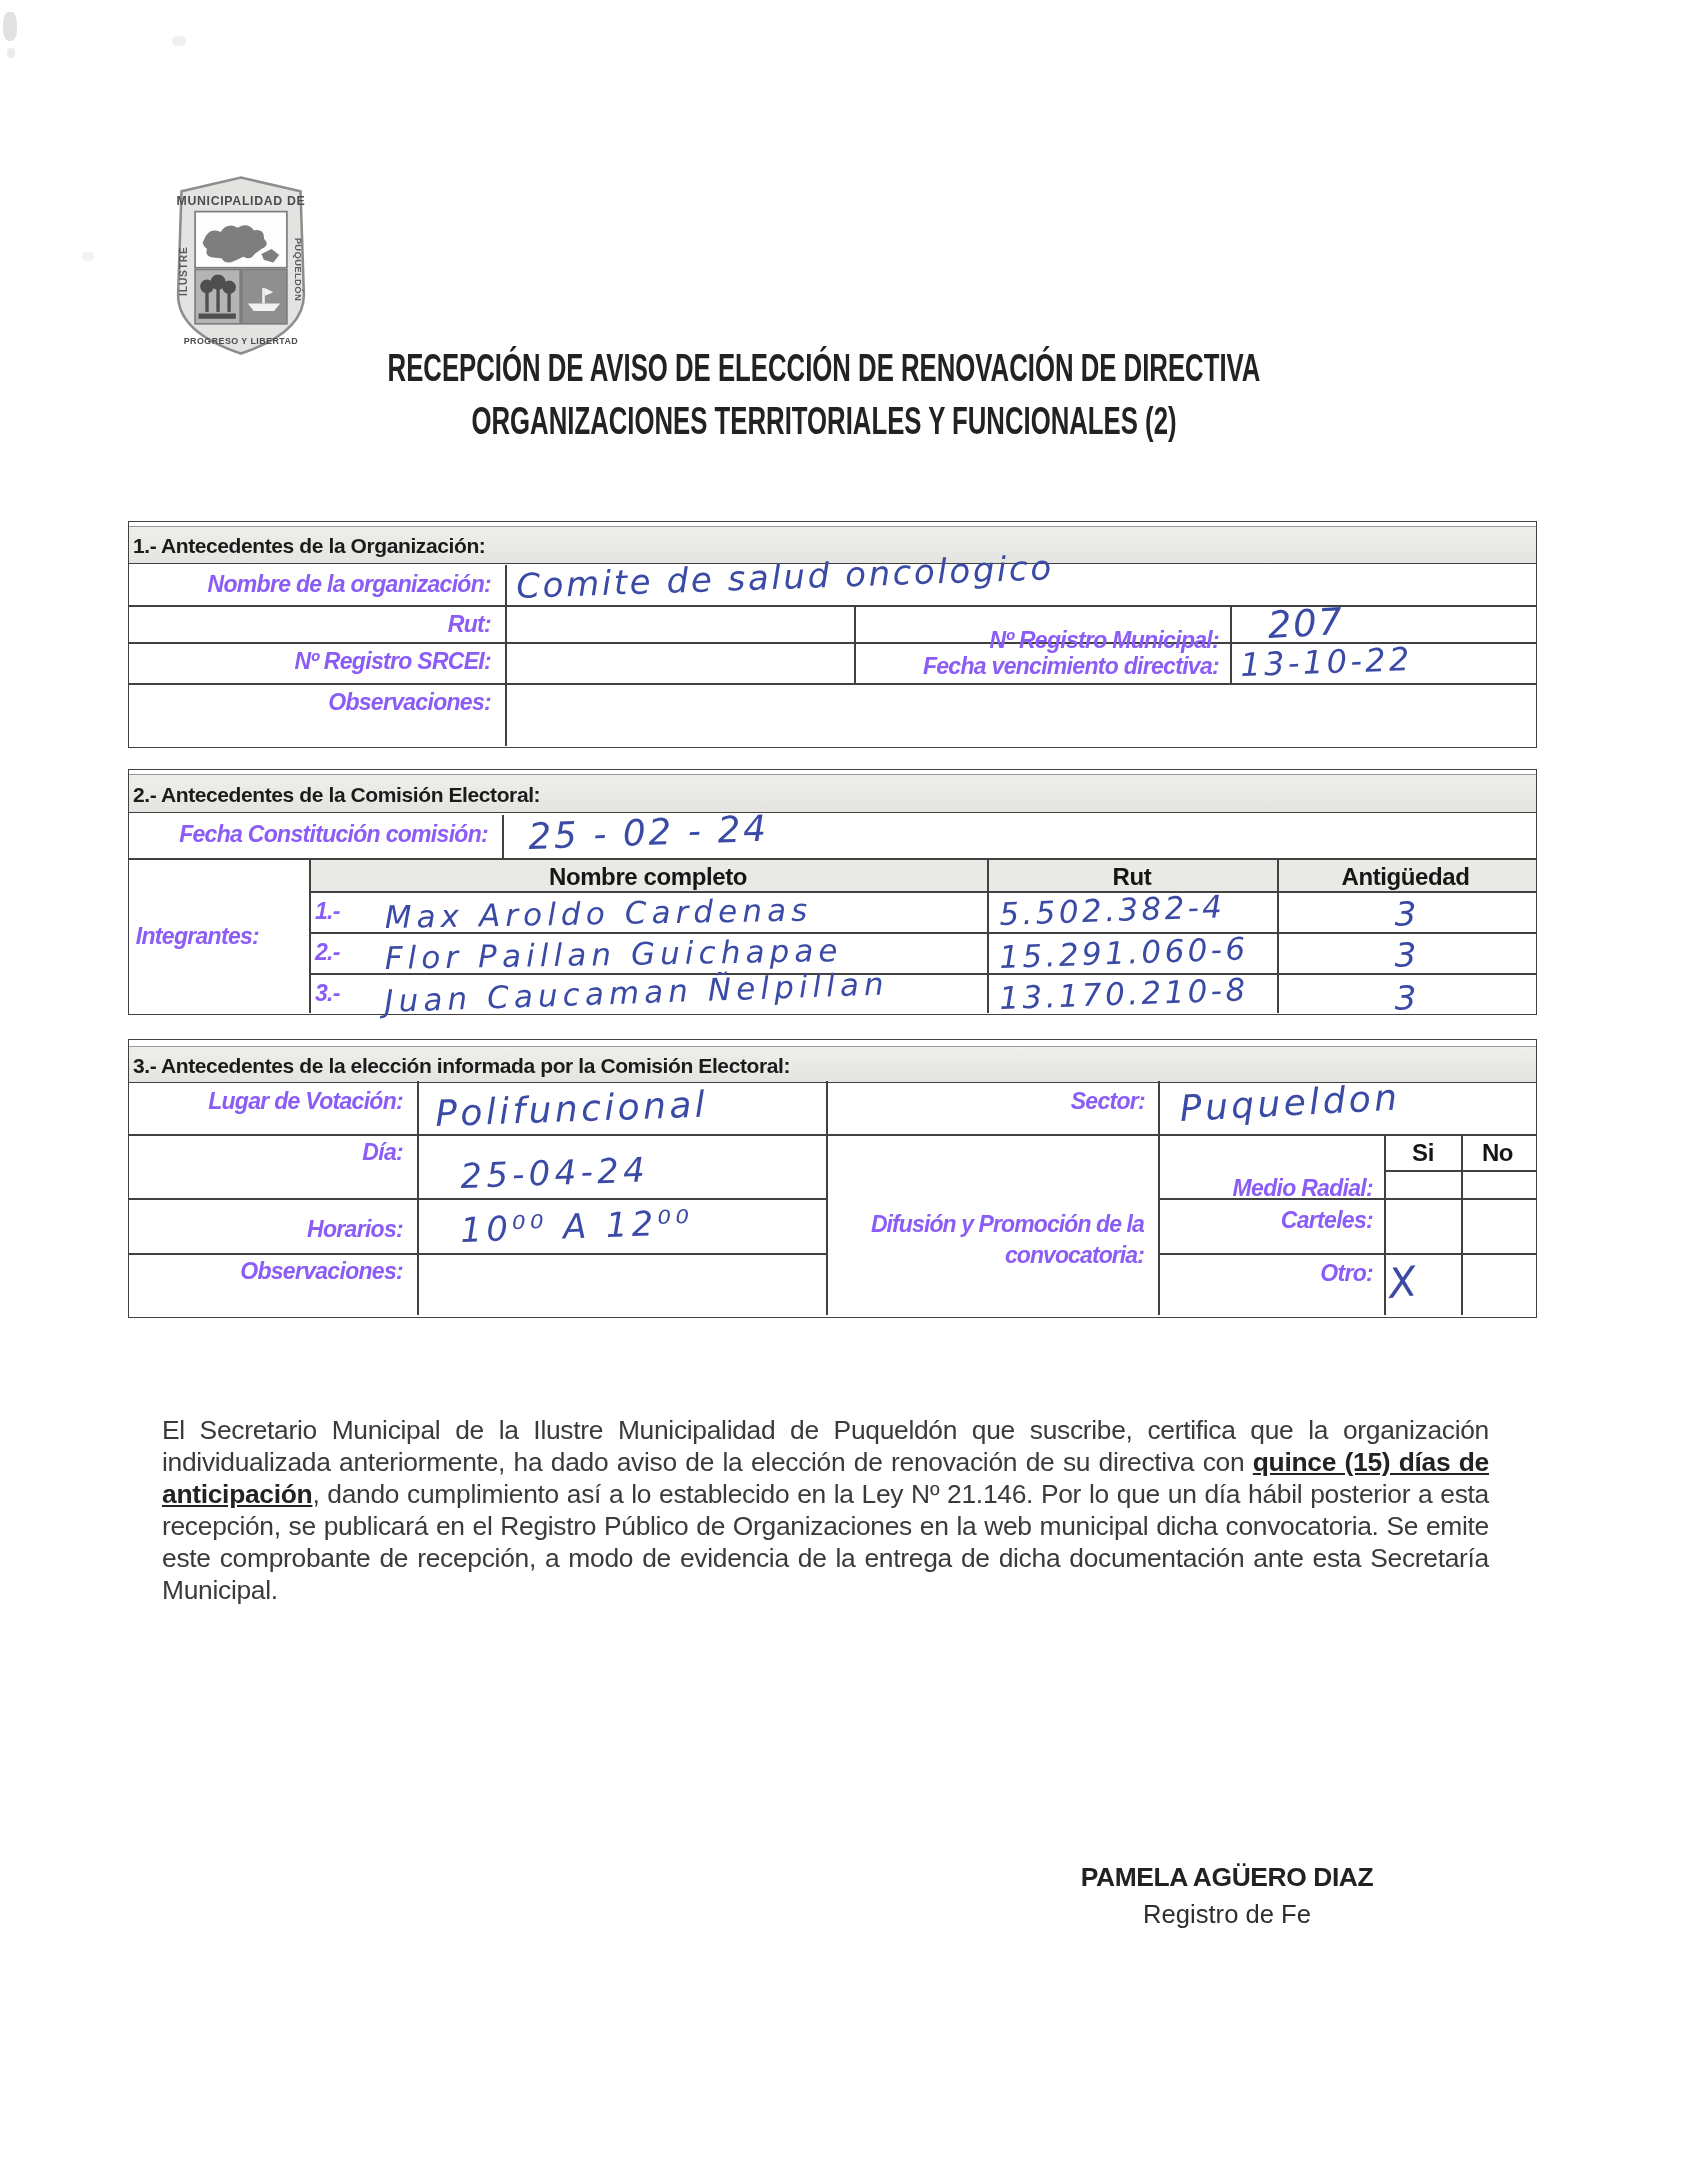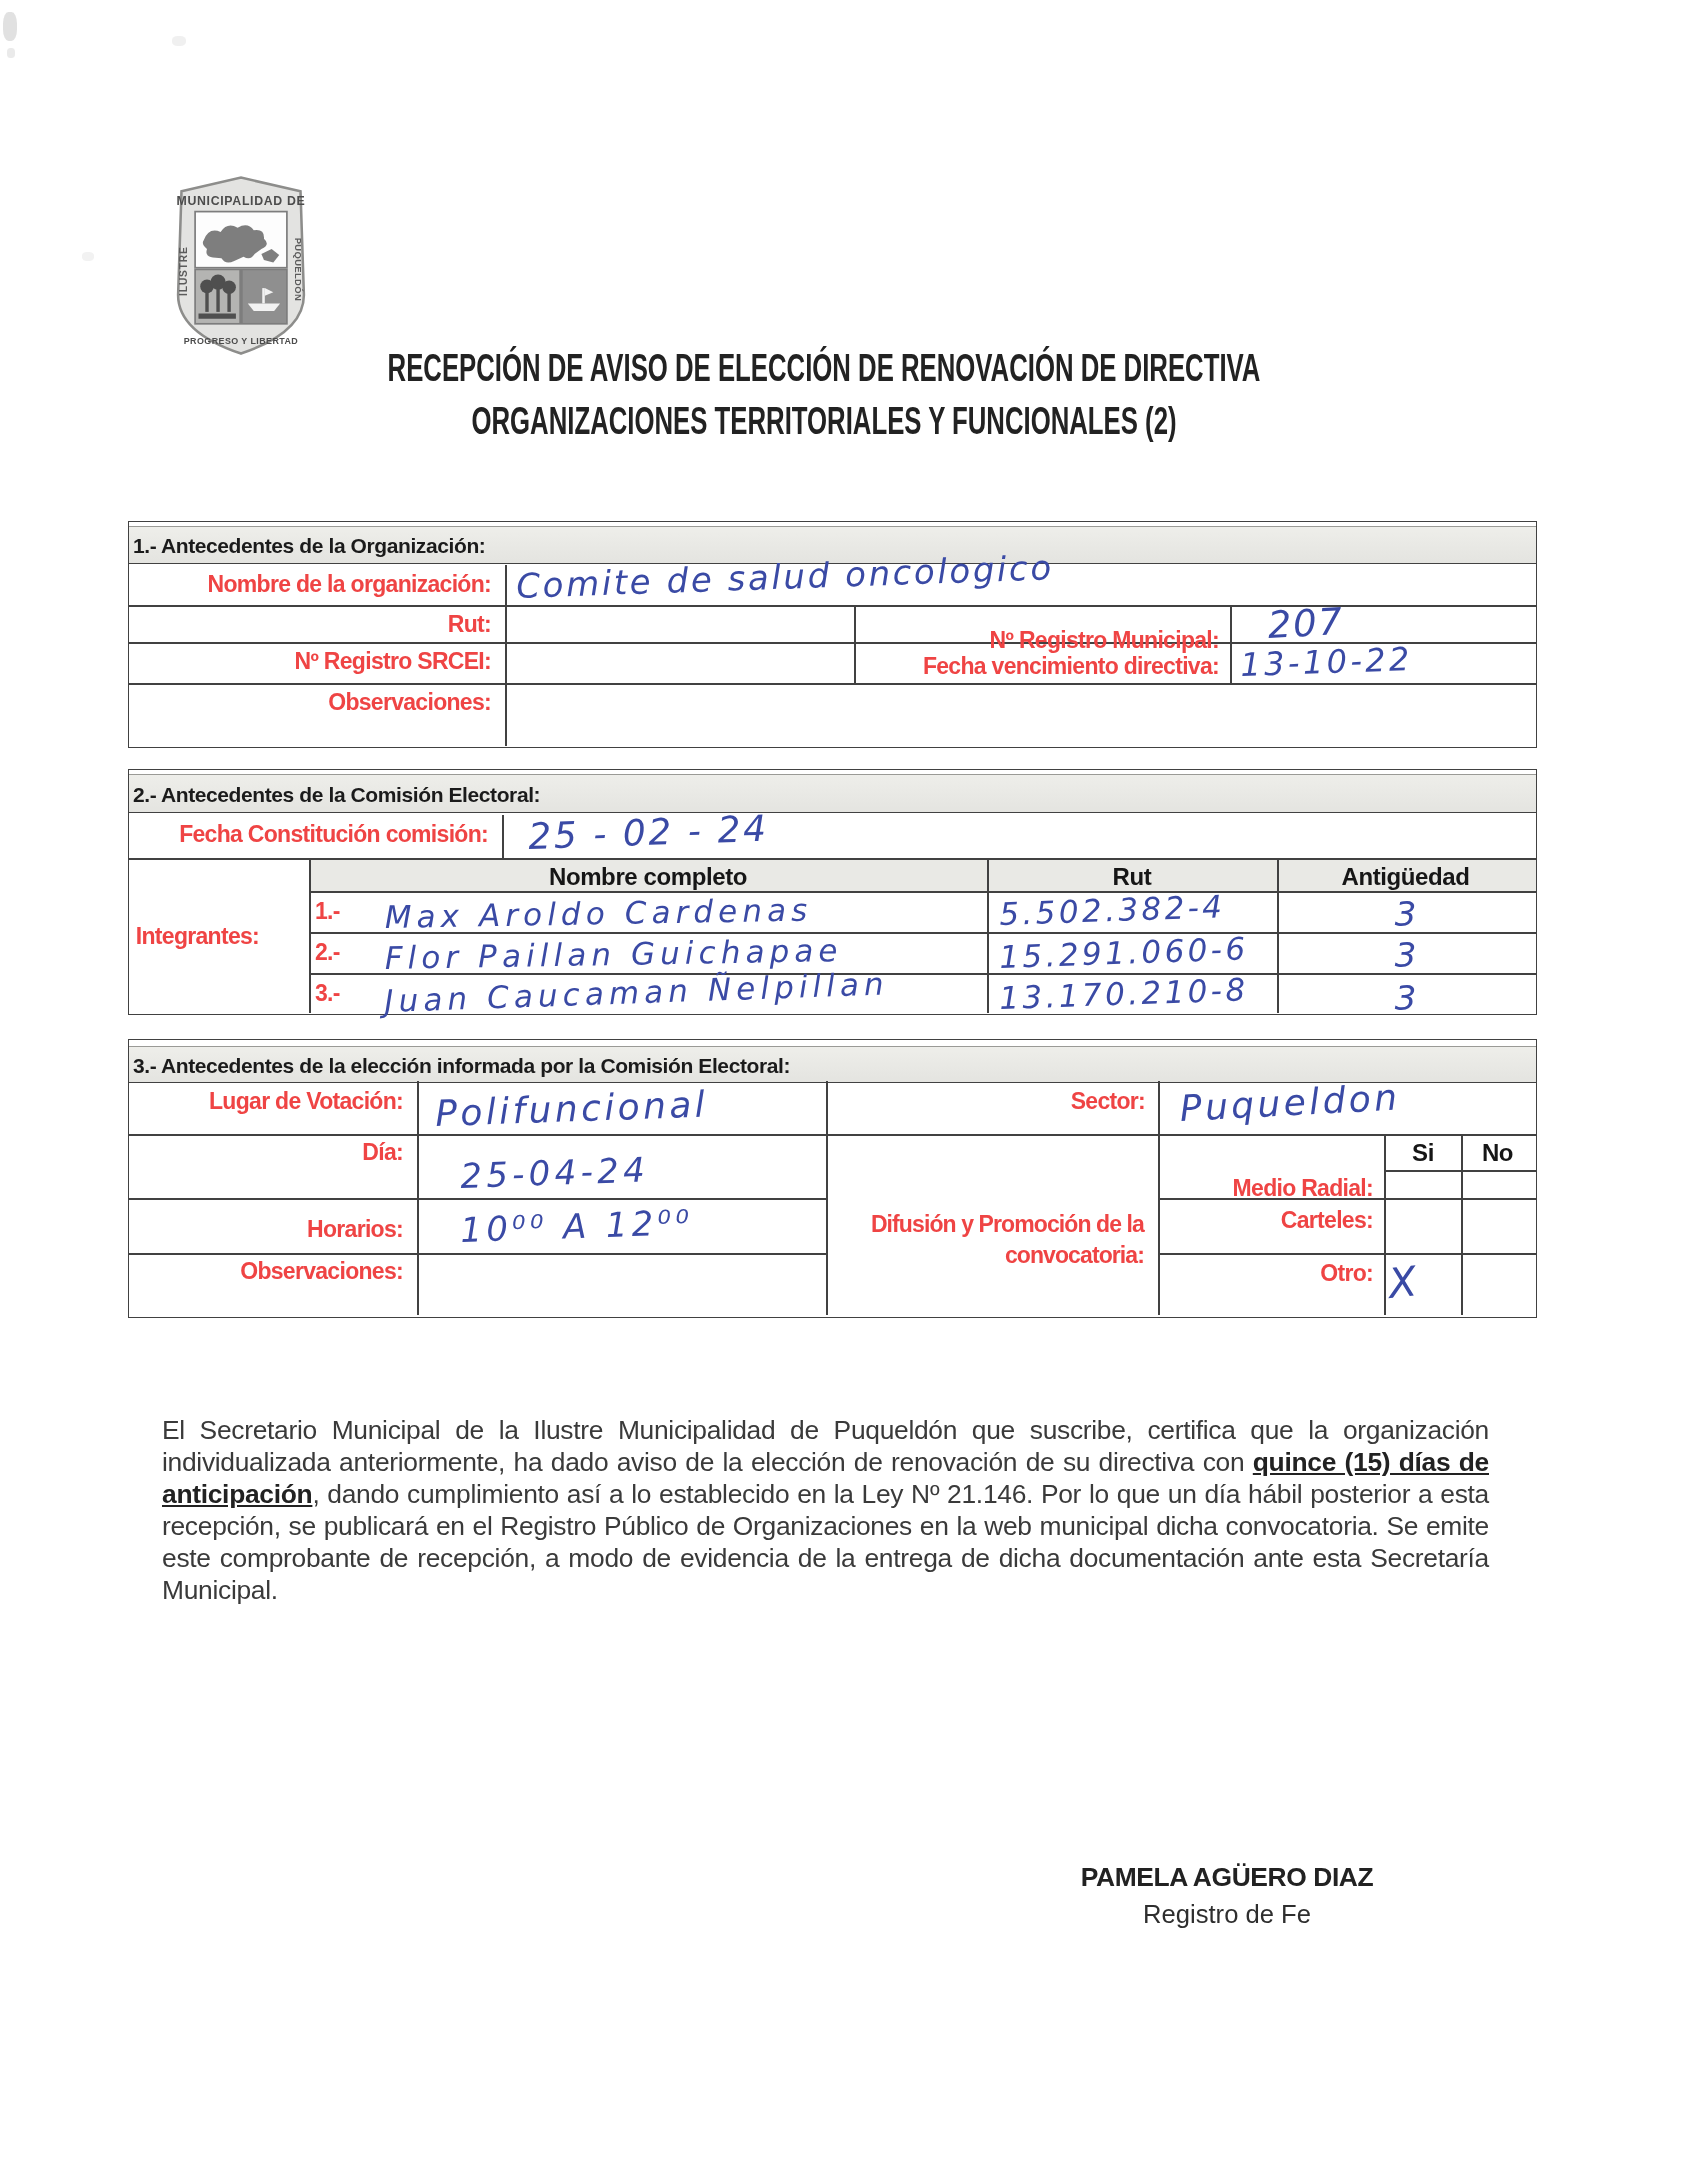--- a/index.html
+++ b/index.html
@@ -6,21 +6,21 @@
   #page{position:relative;width:1690px;height:2181px;background:#ffffff;overflow:hidden;
         font-family:"Liberation Sans",sans-serif;color:#1b1b1b;}
   .abs{position:absolute;}
   .sec{position:absolute;border:1.7px solid #414141;background:#fff;box-sizing:border-box;}
   .sec-h{position:absolute;left:0;right:0;height:38px;background:linear-gradient(#eeeeea,#e4e4e0);
          border-top:0.9px solid #9a9a96;border-bottom:1.7px solid #414141;
          font-weight:bold;font-size:21px;letter-spacing:-0.4px;line-height:38px;padding-left:4px;box-sizing:border-box;}
   .hline{position:absolute;height:1.7px;background:#414141;}
   .vline{position:absolute;width:1.7px;background:#414141;}
   .lbl{position:absolute;font-weight:bold;font-size:23px;letter-spacing:-0.7px;text-align:right;
-       white-space:nowrap;color:#ef4444;}
+       white-space:nowrap;color:#8b5cf6;font-style:italic;}
   .cth{position:absolute;font-weight:bold;font-size:24px;letter-spacing:-0.4px;text-align:center;color:#161616;}
   .hw{position:absolute;font-family:"DejaVu Sans",sans-serif;font-style:italic;color:#3a4aa5;
       white-space:nowrap;transform-origin:left bottom;}
   .grayrow{position:absolute;background:linear-gradient(#ececе8,#e5e5e1);background-color:#e9e9e5;}
   .speck{position:absolute;border-radius:40%;}
   #title{position:absolute;top:341px;left:-21px;width:1690px;text-align:center;
          font-weight:bold;font-size:39px;line-height:53px;letter-spacing:0px;color:#222;
          transform:scaleX(0.66);}
   #body-par{position:absolute;left:162px;top:1388px;width:1327px;font-size:26.4px;line-height:32px;
             text-align:justify;color:#3a3a3a;letter-spacing:-0.3px;}

